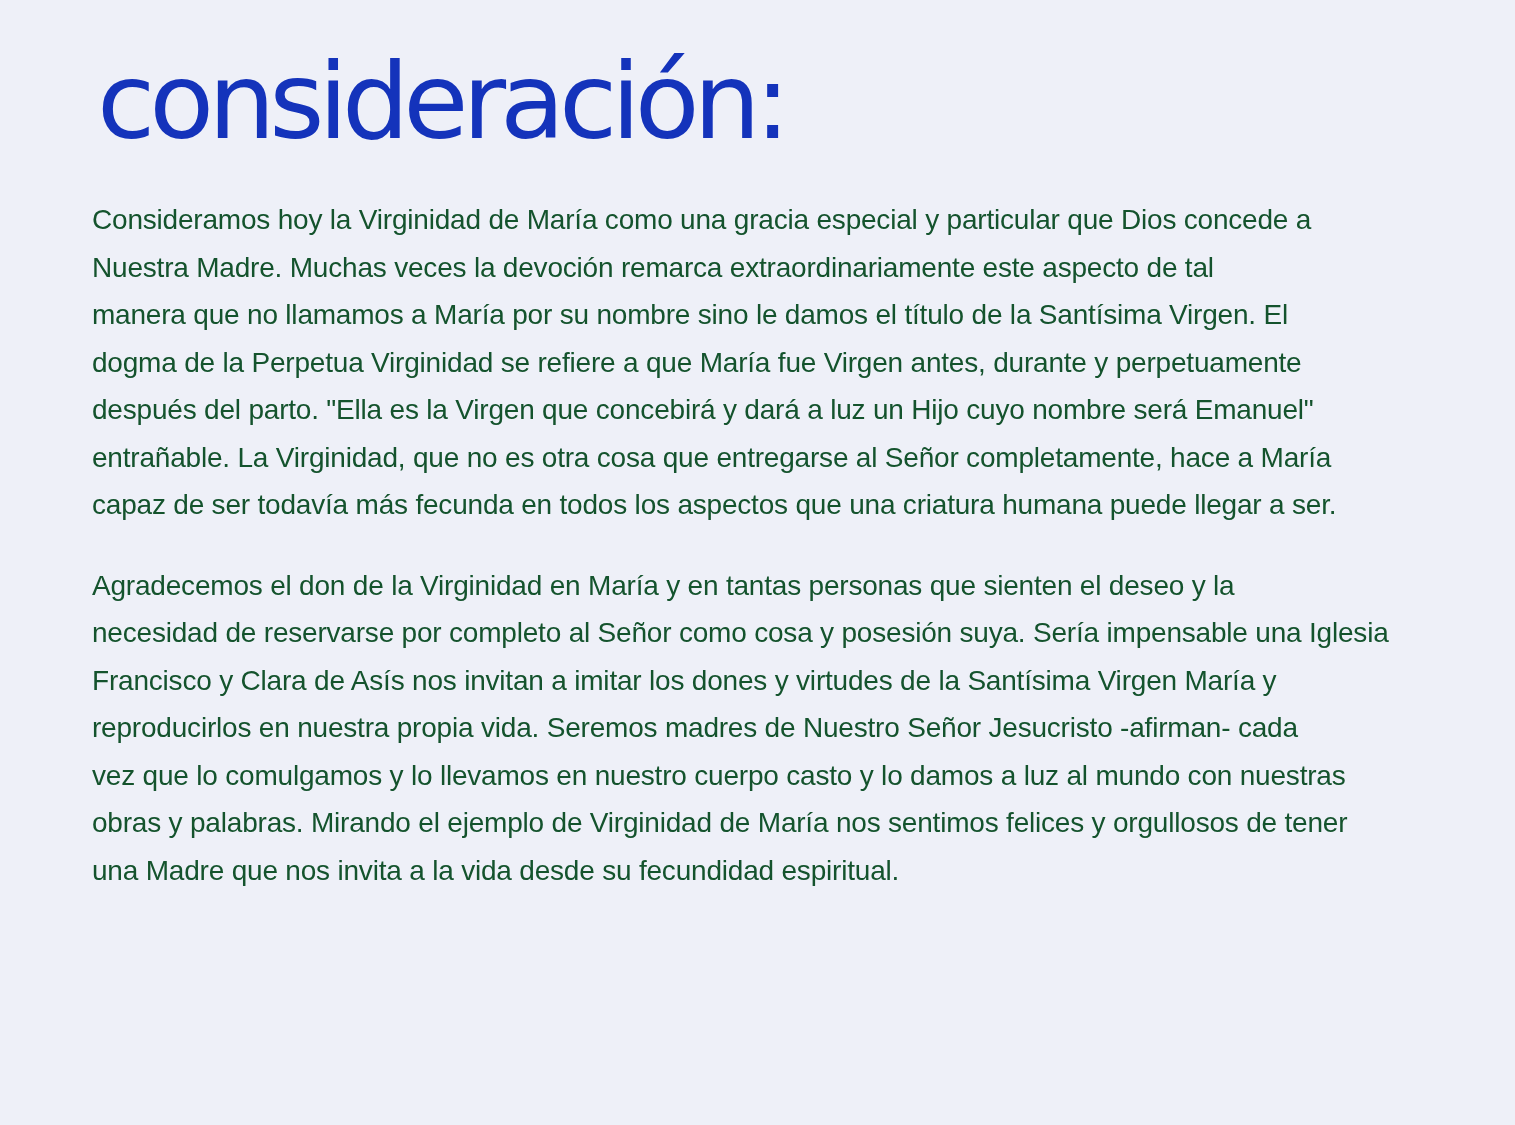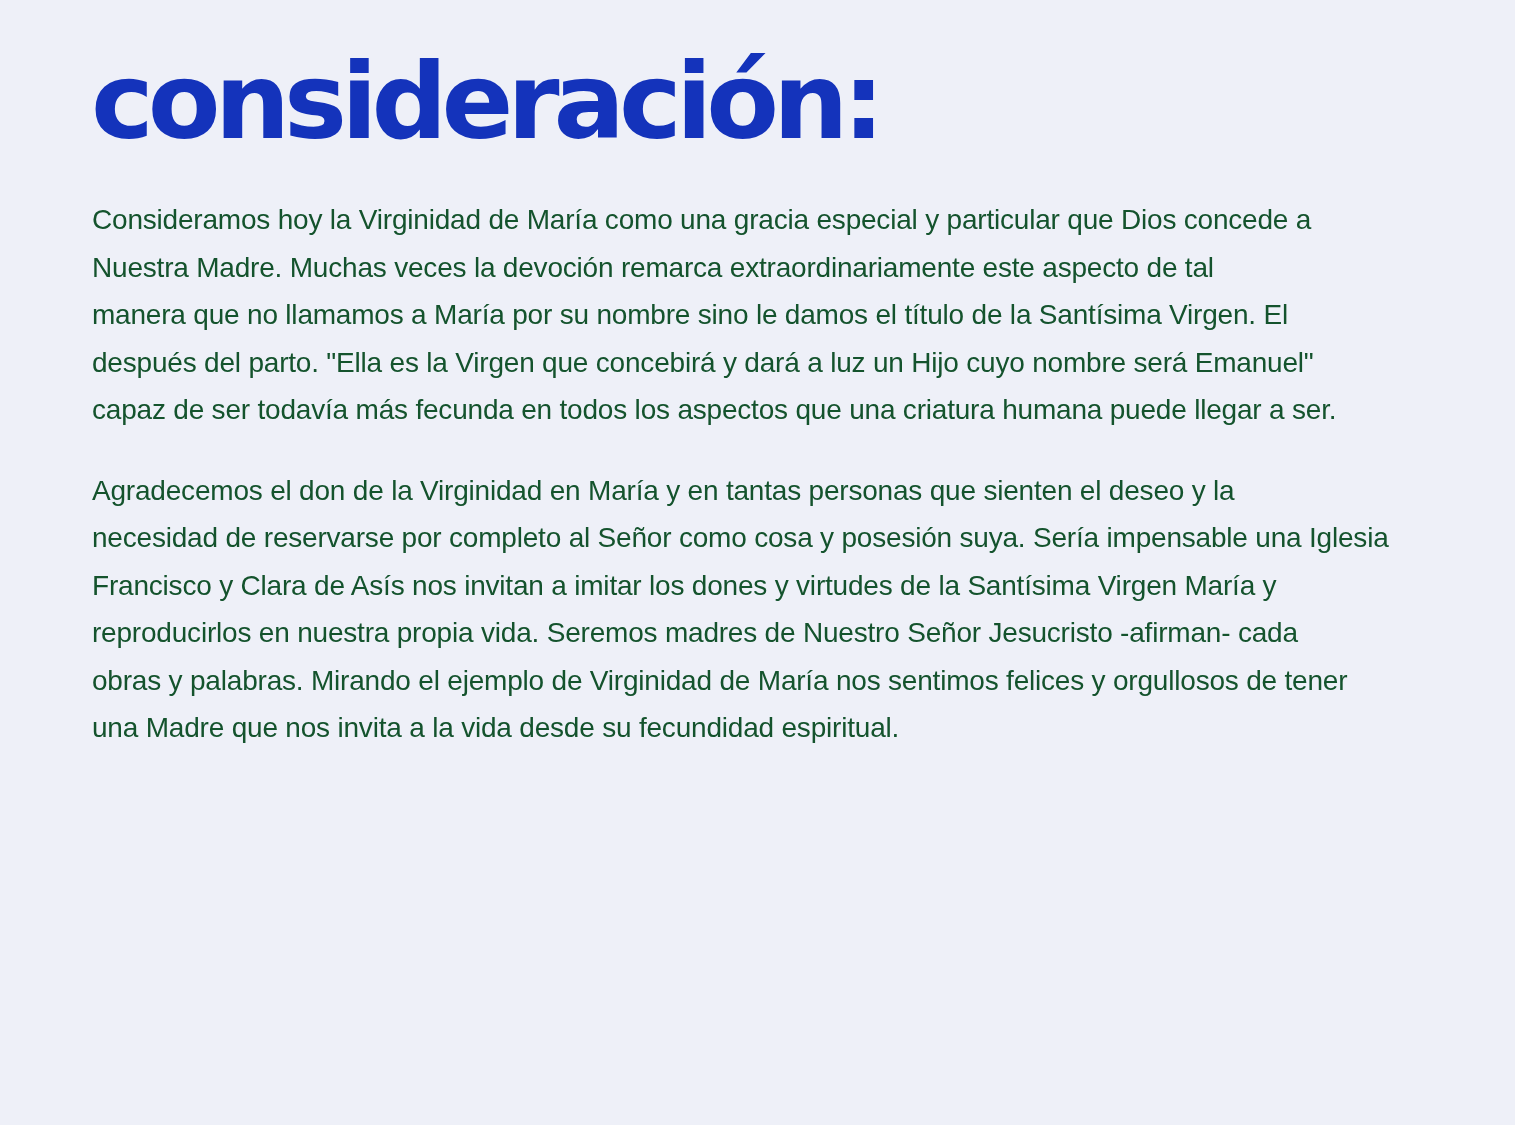--- a/index.html
+++ b/index.html
@@ -13,25 +13,25 @@
     overflow: hidden;
     position: relative;
     font-family: "Liberation Sans", sans-serif;
   }
   .page {
     position: absolute;
     inset: 0;
   }
   .heading {
     position: absolute;
-    left: 91px;
+    left: 97px;
     top: 44px;
     margin: 0;
     font-family: "DejaVu Sans", sans-serif;
-    font-weight: bold;
+    font-weight: normal;
     font-size: 106px;
     line-height: 1.1;
     letter-spacing: -6px;
     color: #1433bb;
   }
   .content {
     position: absolute;
     left: 92px;
     top: 196px;
     width: 1350px;
@@ -56,28 +56,31 @@
 <div class="page">
 
   <h1 class="heading">consideración:</h1>
 
   <div class="content">
 
     <div class="paragraph">
       <div class="line">Consideramos hoy la Virginidad de María como una gracia especial y particular que Dios concede a</div>
       <div class="line">Nuestra Madre. Muchas veces la devoción remarca extraordinariamente este aspecto de tal</div>
       <div class="line">manera que no llamamos a María por su nombre sino le damos el título de la Santísima Virgen. El</div>
+      <div class="line">dogma de la Perpetua Virginidad se refiere a que María fue Virgen antes, durante y perpetuamente</div>
       <div class="line">después del parto. "Ella es la Virgen que concebirá y dará a luz un Hijo cuyo nombre será Emanuel"</div>
+      <div class="line">entrañable. La Virginidad, que no es otra cosa que entregarse al Señor completamente, hace a María</div>
       <div class="line">capaz de ser todavía más fecunda en todos los aspectos que una criatura humana puede llegar a ser.</div>
     </div>
 
     <div class="paragraph">
       <div class="line">Agradecemos el don de la Virginidad en María y en tantas personas que sienten el deseo y la</div>
       <div class="line">necesidad de reservarse por completo al Señor como cosa y posesión suya. Sería impensable una Iglesia</div>
       <div class="line">Francisco y Clara de Asís nos invitan a imitar los dones y virtudes de la Santísima Virgen María y</div>
       <div class="line">reproducirlos en nuestra propia vida. Seremos madres de Nuestro Señor Jesucristo -afirman- cada</div>
+      <div class="line">vez que lo comulgamos y lo llevamos en nuestro cuerpo casto y lo damos a luz al mundo con nuestras</div>
       <div class="line">obras y palabras. Mirando el ejemplo de Virginidad de María nos sentimos felices y orgullosos de tener</div>
       <div class="line">una Madre que nos invita a la vida desde su fecundidad espiritual.</div>
     </div>
 
   </div>
 
 </div>
 
 </body></html>

